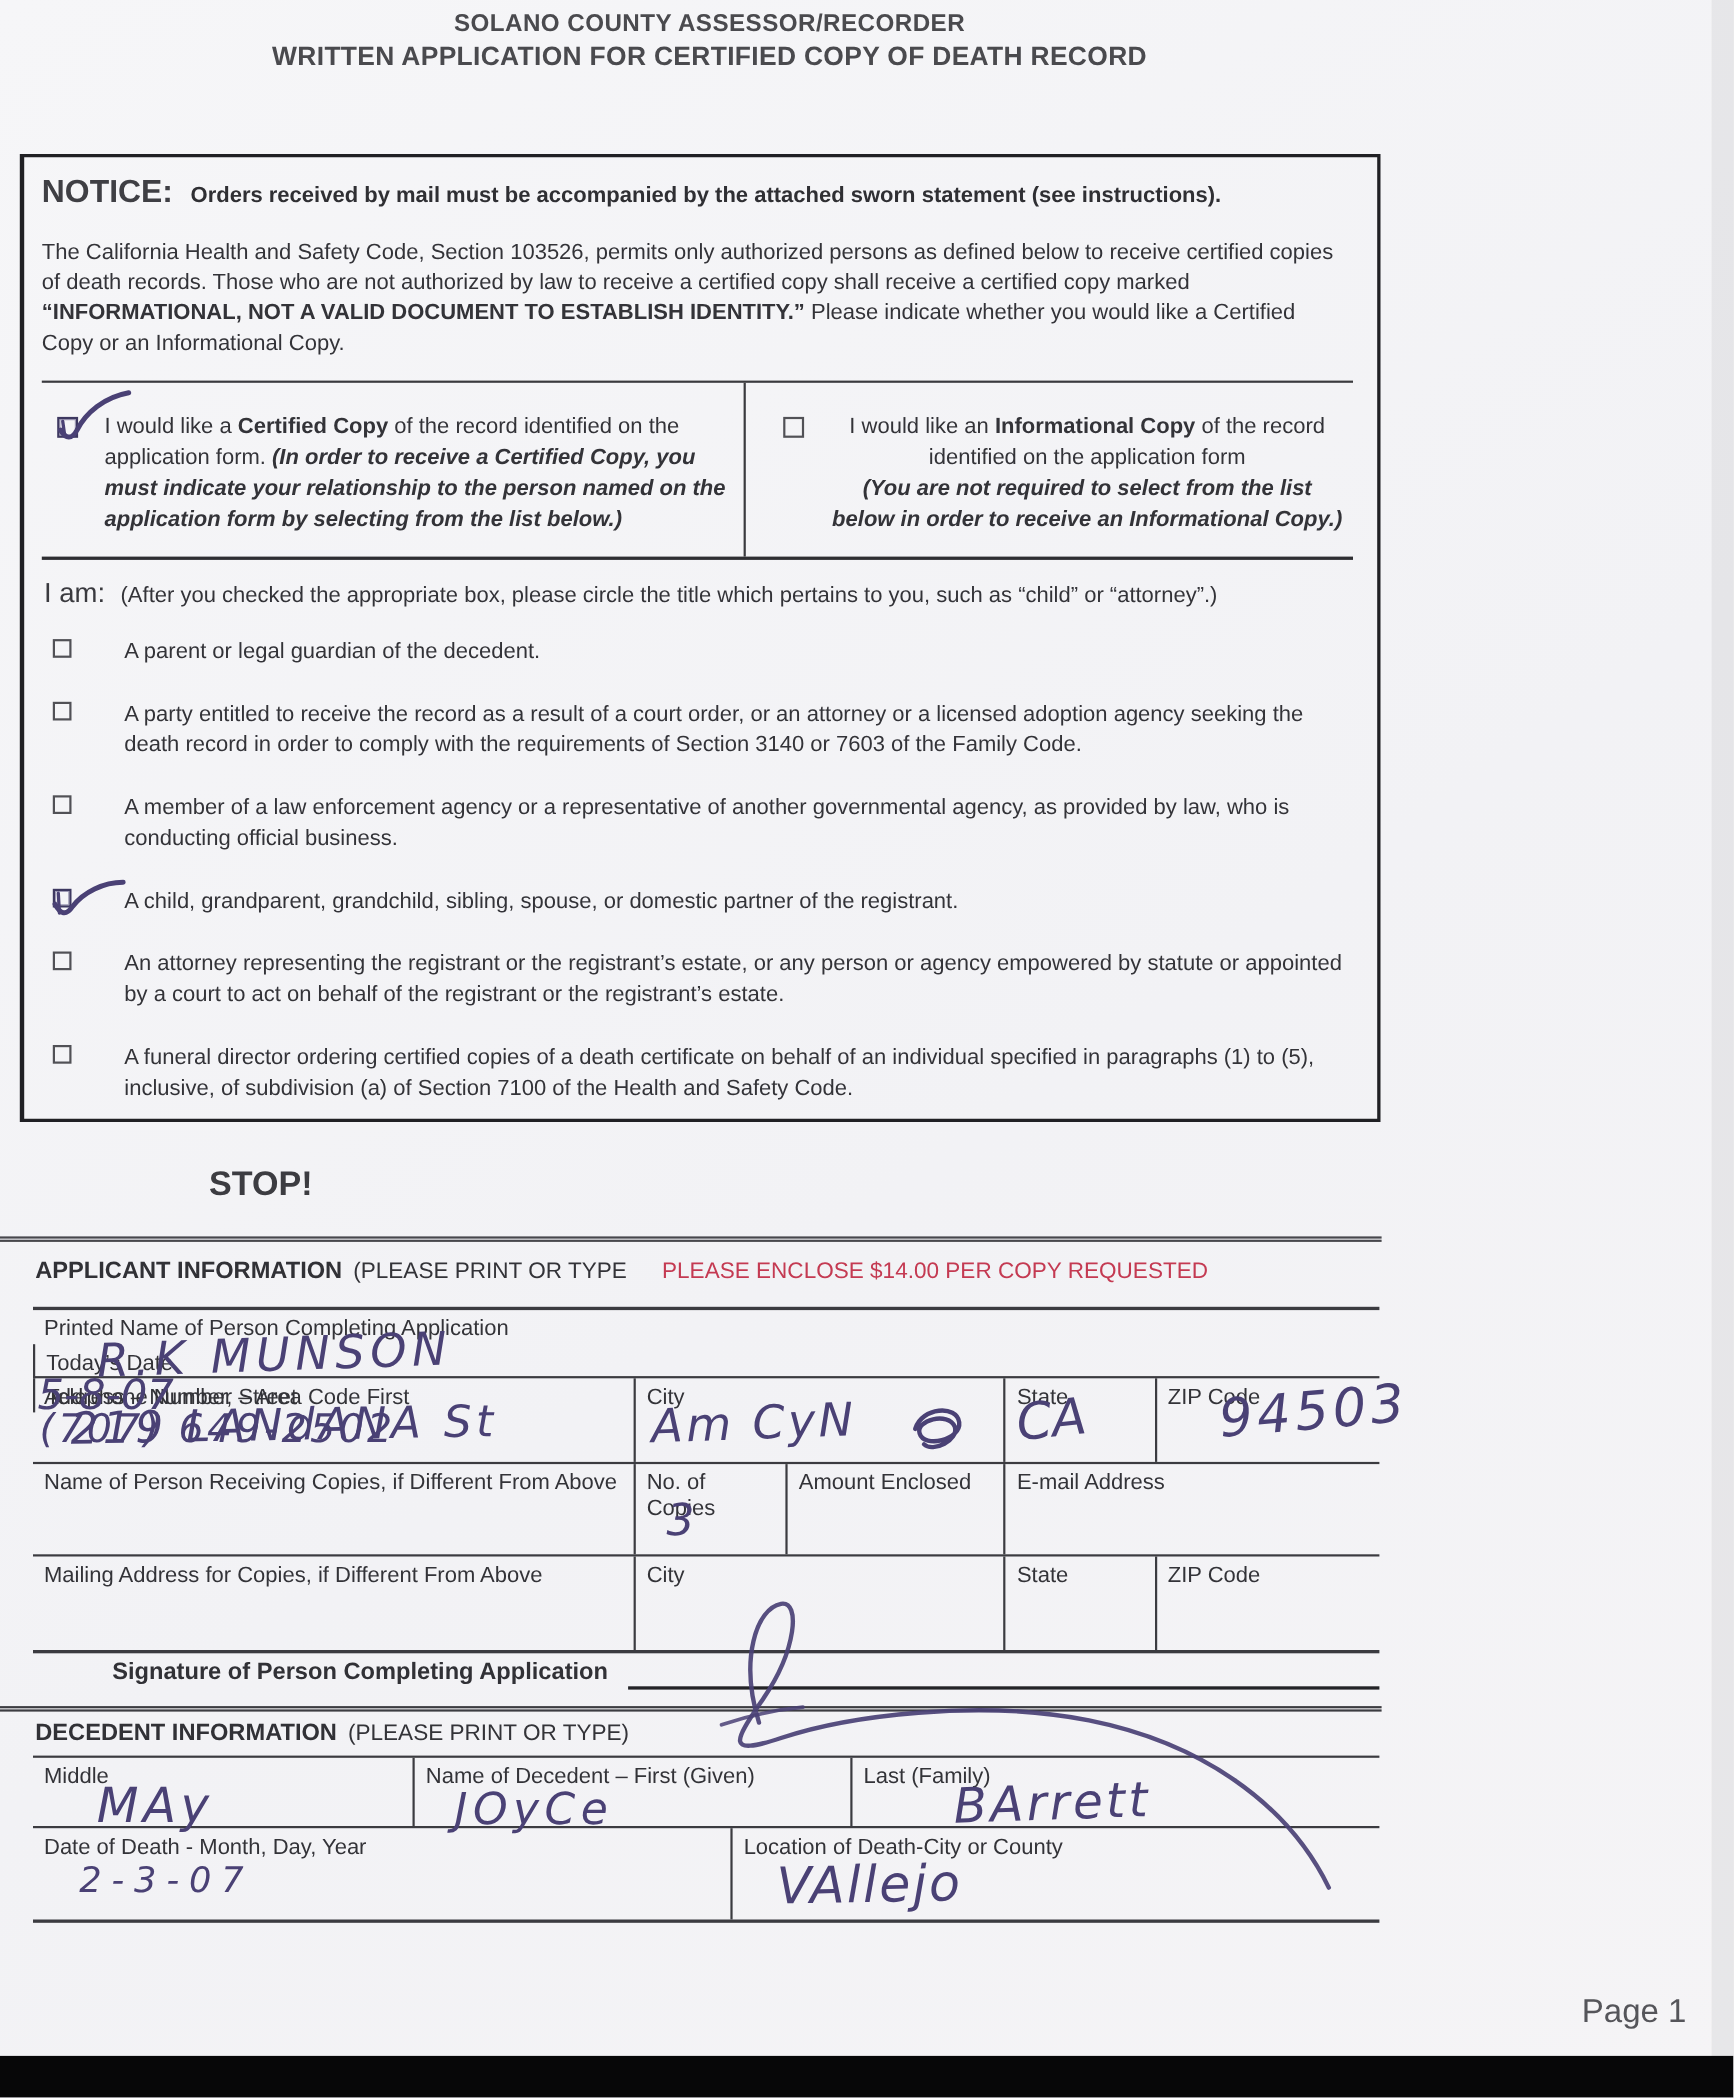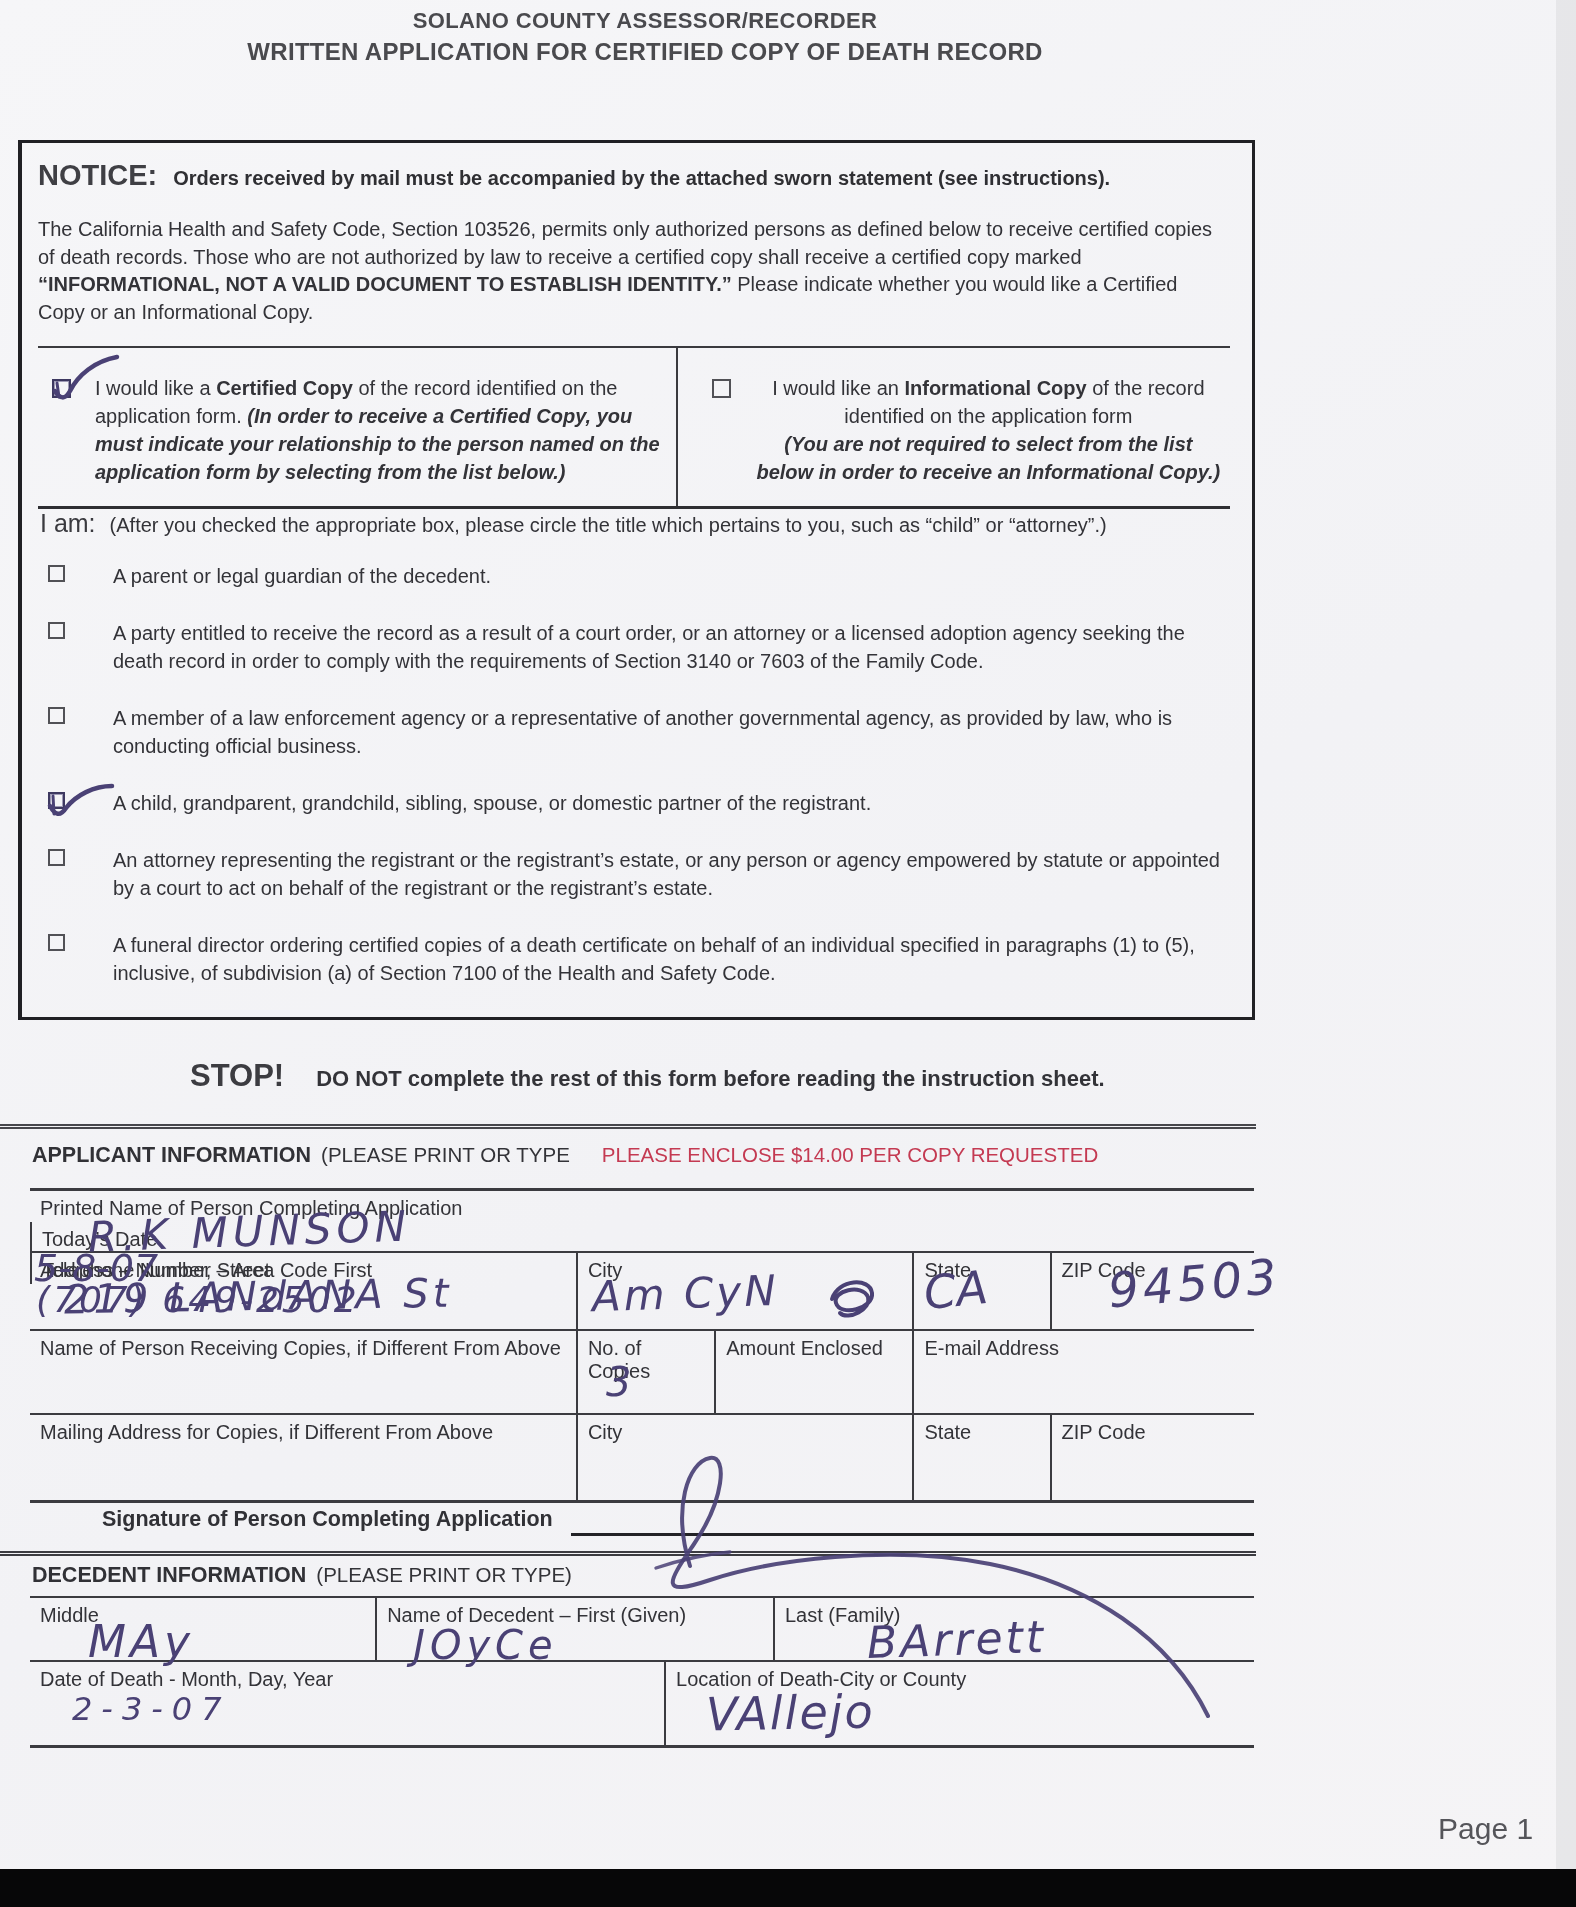--- a/index.html
+++ b/index.html
@@ -28,21 +28,21 @@
   .choice-row { display:flex; align-items:stretch; }
   .choice-col { padding:26px 8px 20px 6px; }
   .choice-left { width:53.5%; padding-left:14px; }
   .choice-right { width:46.5%; border-left:2px solid #3a3a3e; padding-left:34px;text-align:center; }
   .opt { display:flex; gap:24px; }
   .cb { width:19px; height:19px; border:2px solid #515156; flex:none; margin-top:5px; position:relative; background:transparent; }
   .cb.inked { border-color:#3d3860; box-shadow:inset 0 0 0 1px rgba(74,65,117,.5); }
   .opt-text { font-size:20px; line-height:1.4; color:#333338; }
   .opt-note { font-weight:bold; font-style:italic; }
   .check-svg { position:absolute; pointer-events:none; }
-  .iam-head { display:flex; align-items:baseline; gap:14px; padding-left:2px; }
+  .iam-head { display:flex; align-items:baseline; gap:14px; margin-top:16px; padding-left:2px; }
   .iam-label { font-size:25px; color:#3a3a3f; }
   .iam-instruction { font-size:20px; color:#333338; }
   .iam-options { margin-top:24px; display:flex; flex-direction:column; gap:29px; }
   .iam-row { display:flex; gap:48px; padding-left:10px; padding-right:6px; position:relative; }
   .iam-row .cb { width:17px; height:17px; margin-top:3px; }
 
   
   .stop-row { position:absolute; top:1058px; left:190px; display:flex; align-items:baseline; gap:32px; }
   .stop-label { font-size:31px; font-weight:bold; color:#3c3c41; }
   .stop-text { font-size:22px; font-weight:bold; color:#333338; }
@@ -155,21 +155,20 @@
       </div>
       <div class="iam-row">
         <span class="cb"></span>
         <span class="opt-text">A funeral director ordering certified copies of a death certificate on behalf of an individual specified in paragraphs (1) to (5), inclusive, of subdivision (a) of Section 7100 of the Health and Safety Code.</span>
       </div>
     </div>
   </div>
 
   <div class="stop-row">
     <span class="stop-label">STOP!</span>
-    <span class="stop-text">DO NOT complete the rest of this form before reading the instruction sheet.</span>
   </div>
 
   <div class="rule-1"></div>
 
   <div class="sec-head" style="top:1143px;">
     <span class="sec-title">APPLICANT INFORMATION</span>
     <span class="sec-suffix">(PLEASE PRINT OR TYPE</span>
     <span class="fee-note" style="color:#c43a52;">PLEASE ENCLOSE $14.00 PER COPY REQUESTED</span>
   </div>
 

